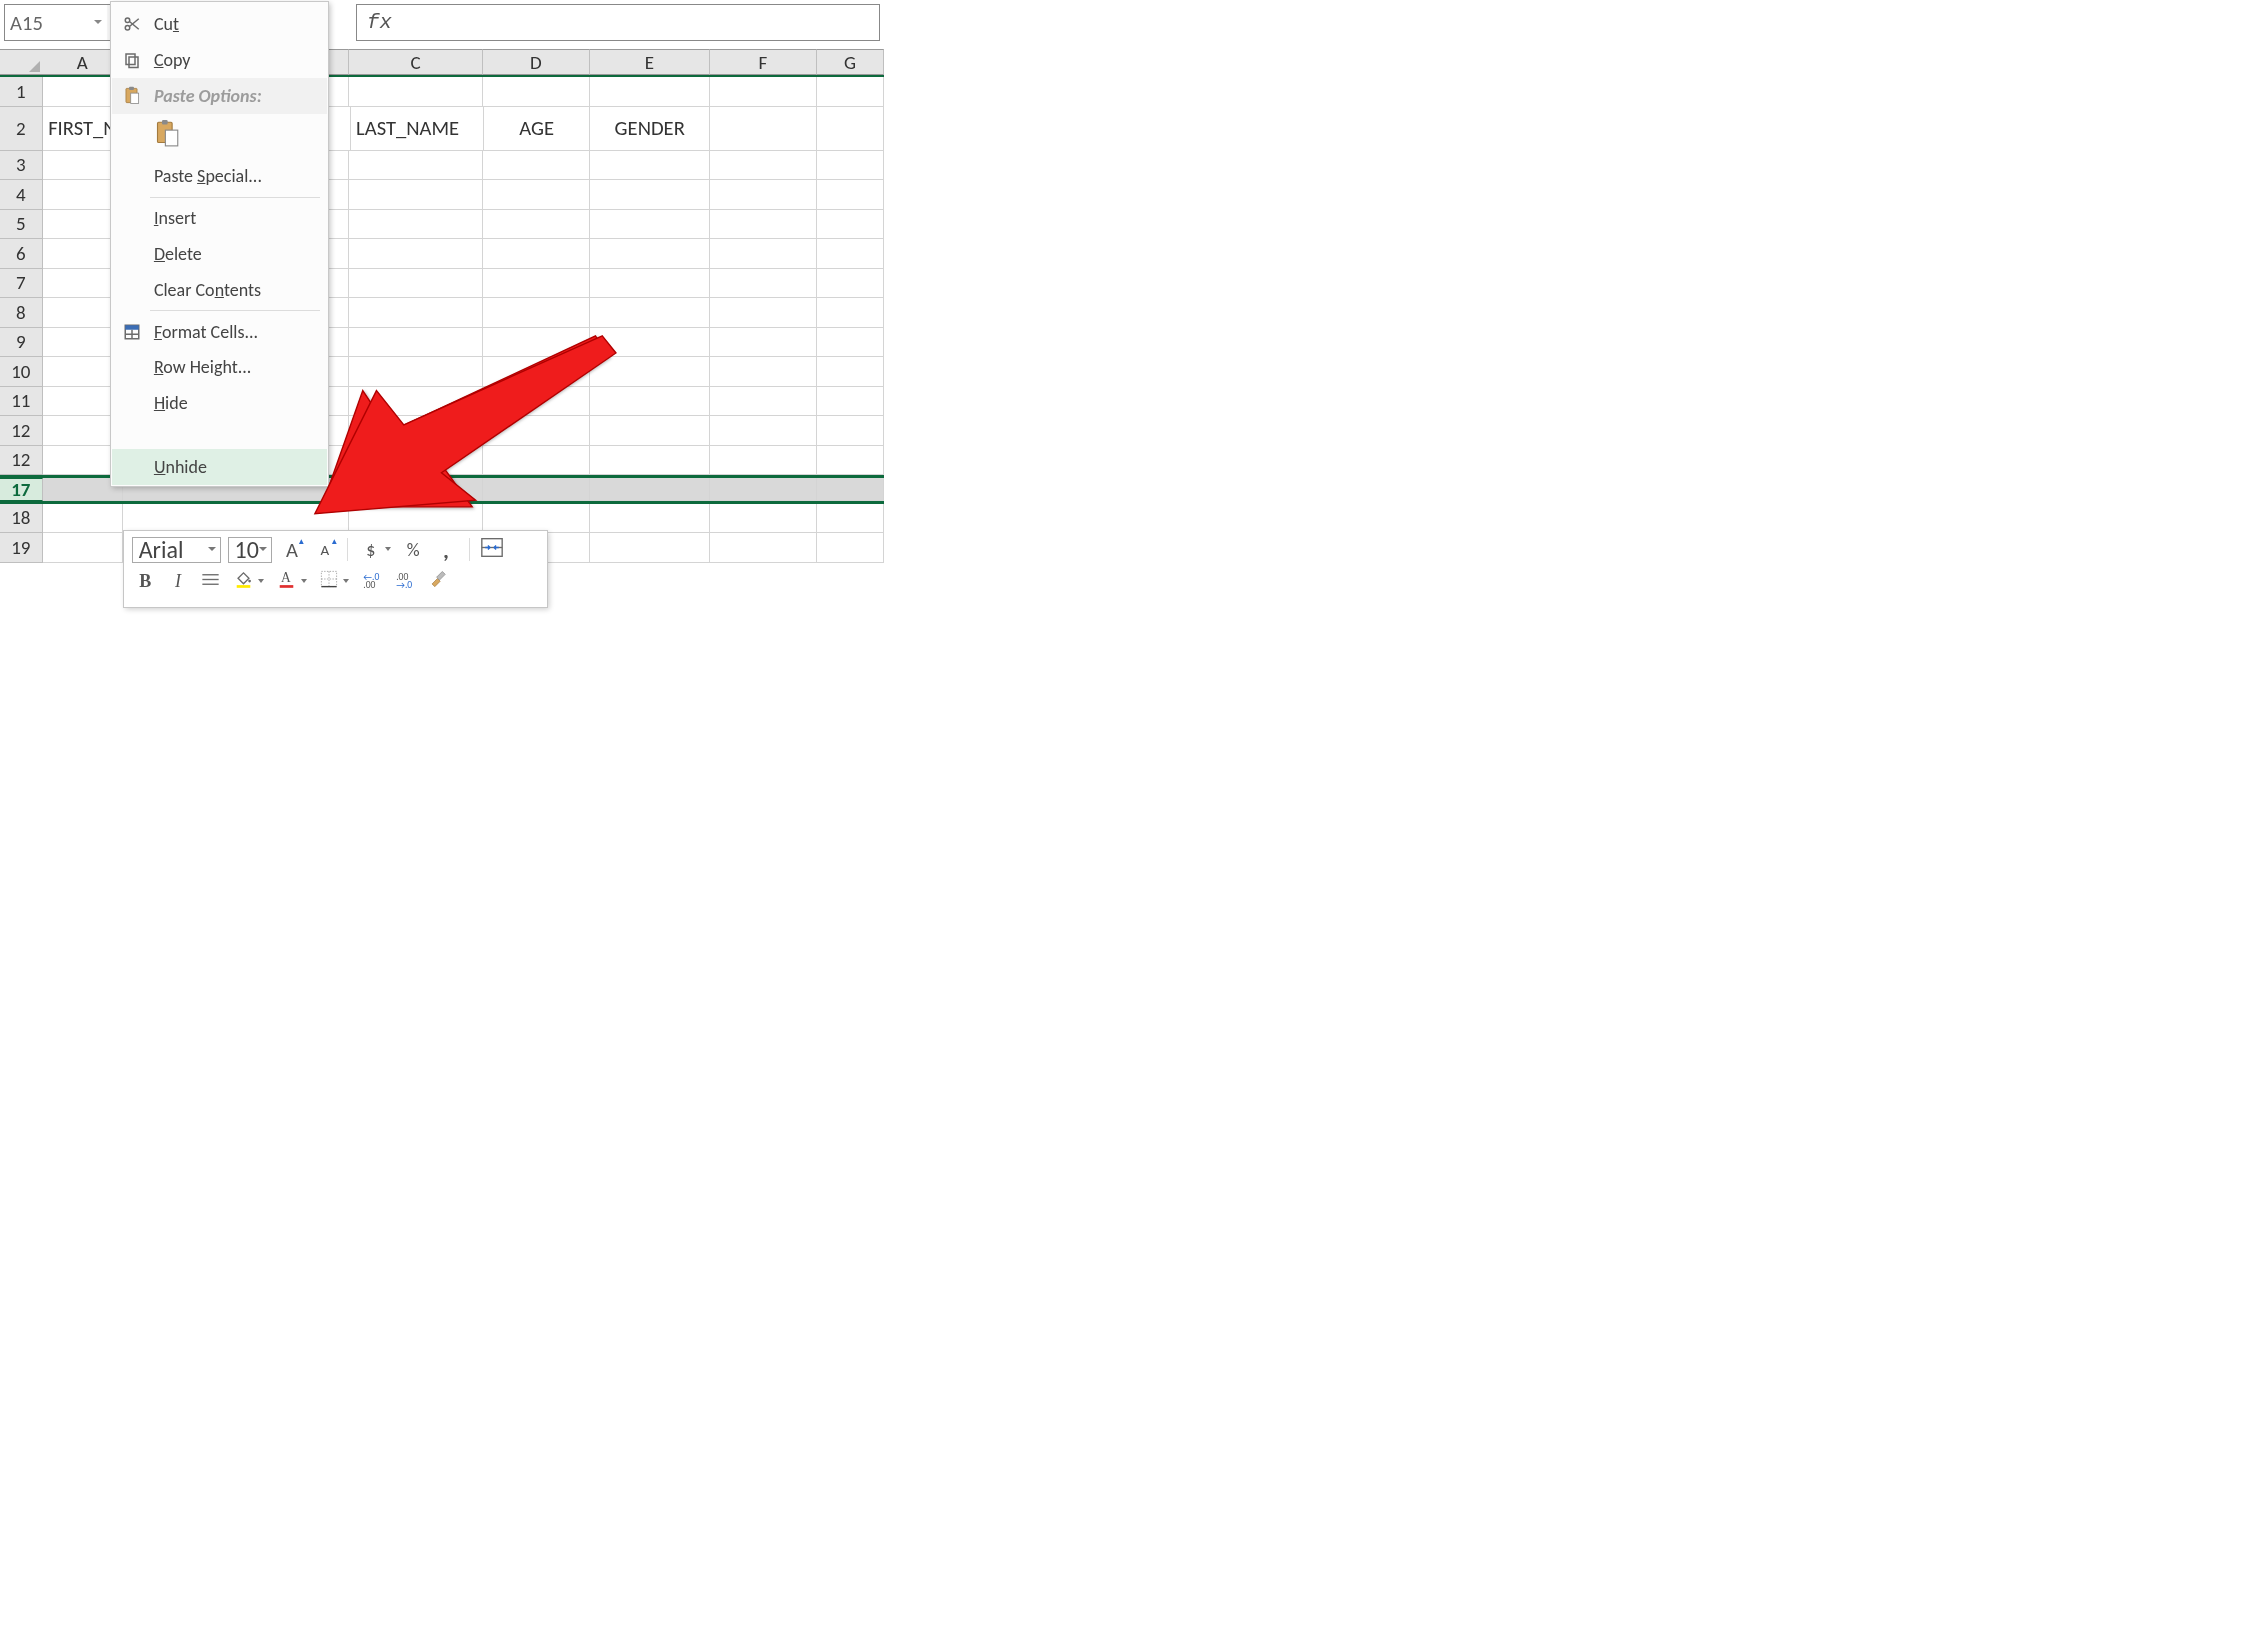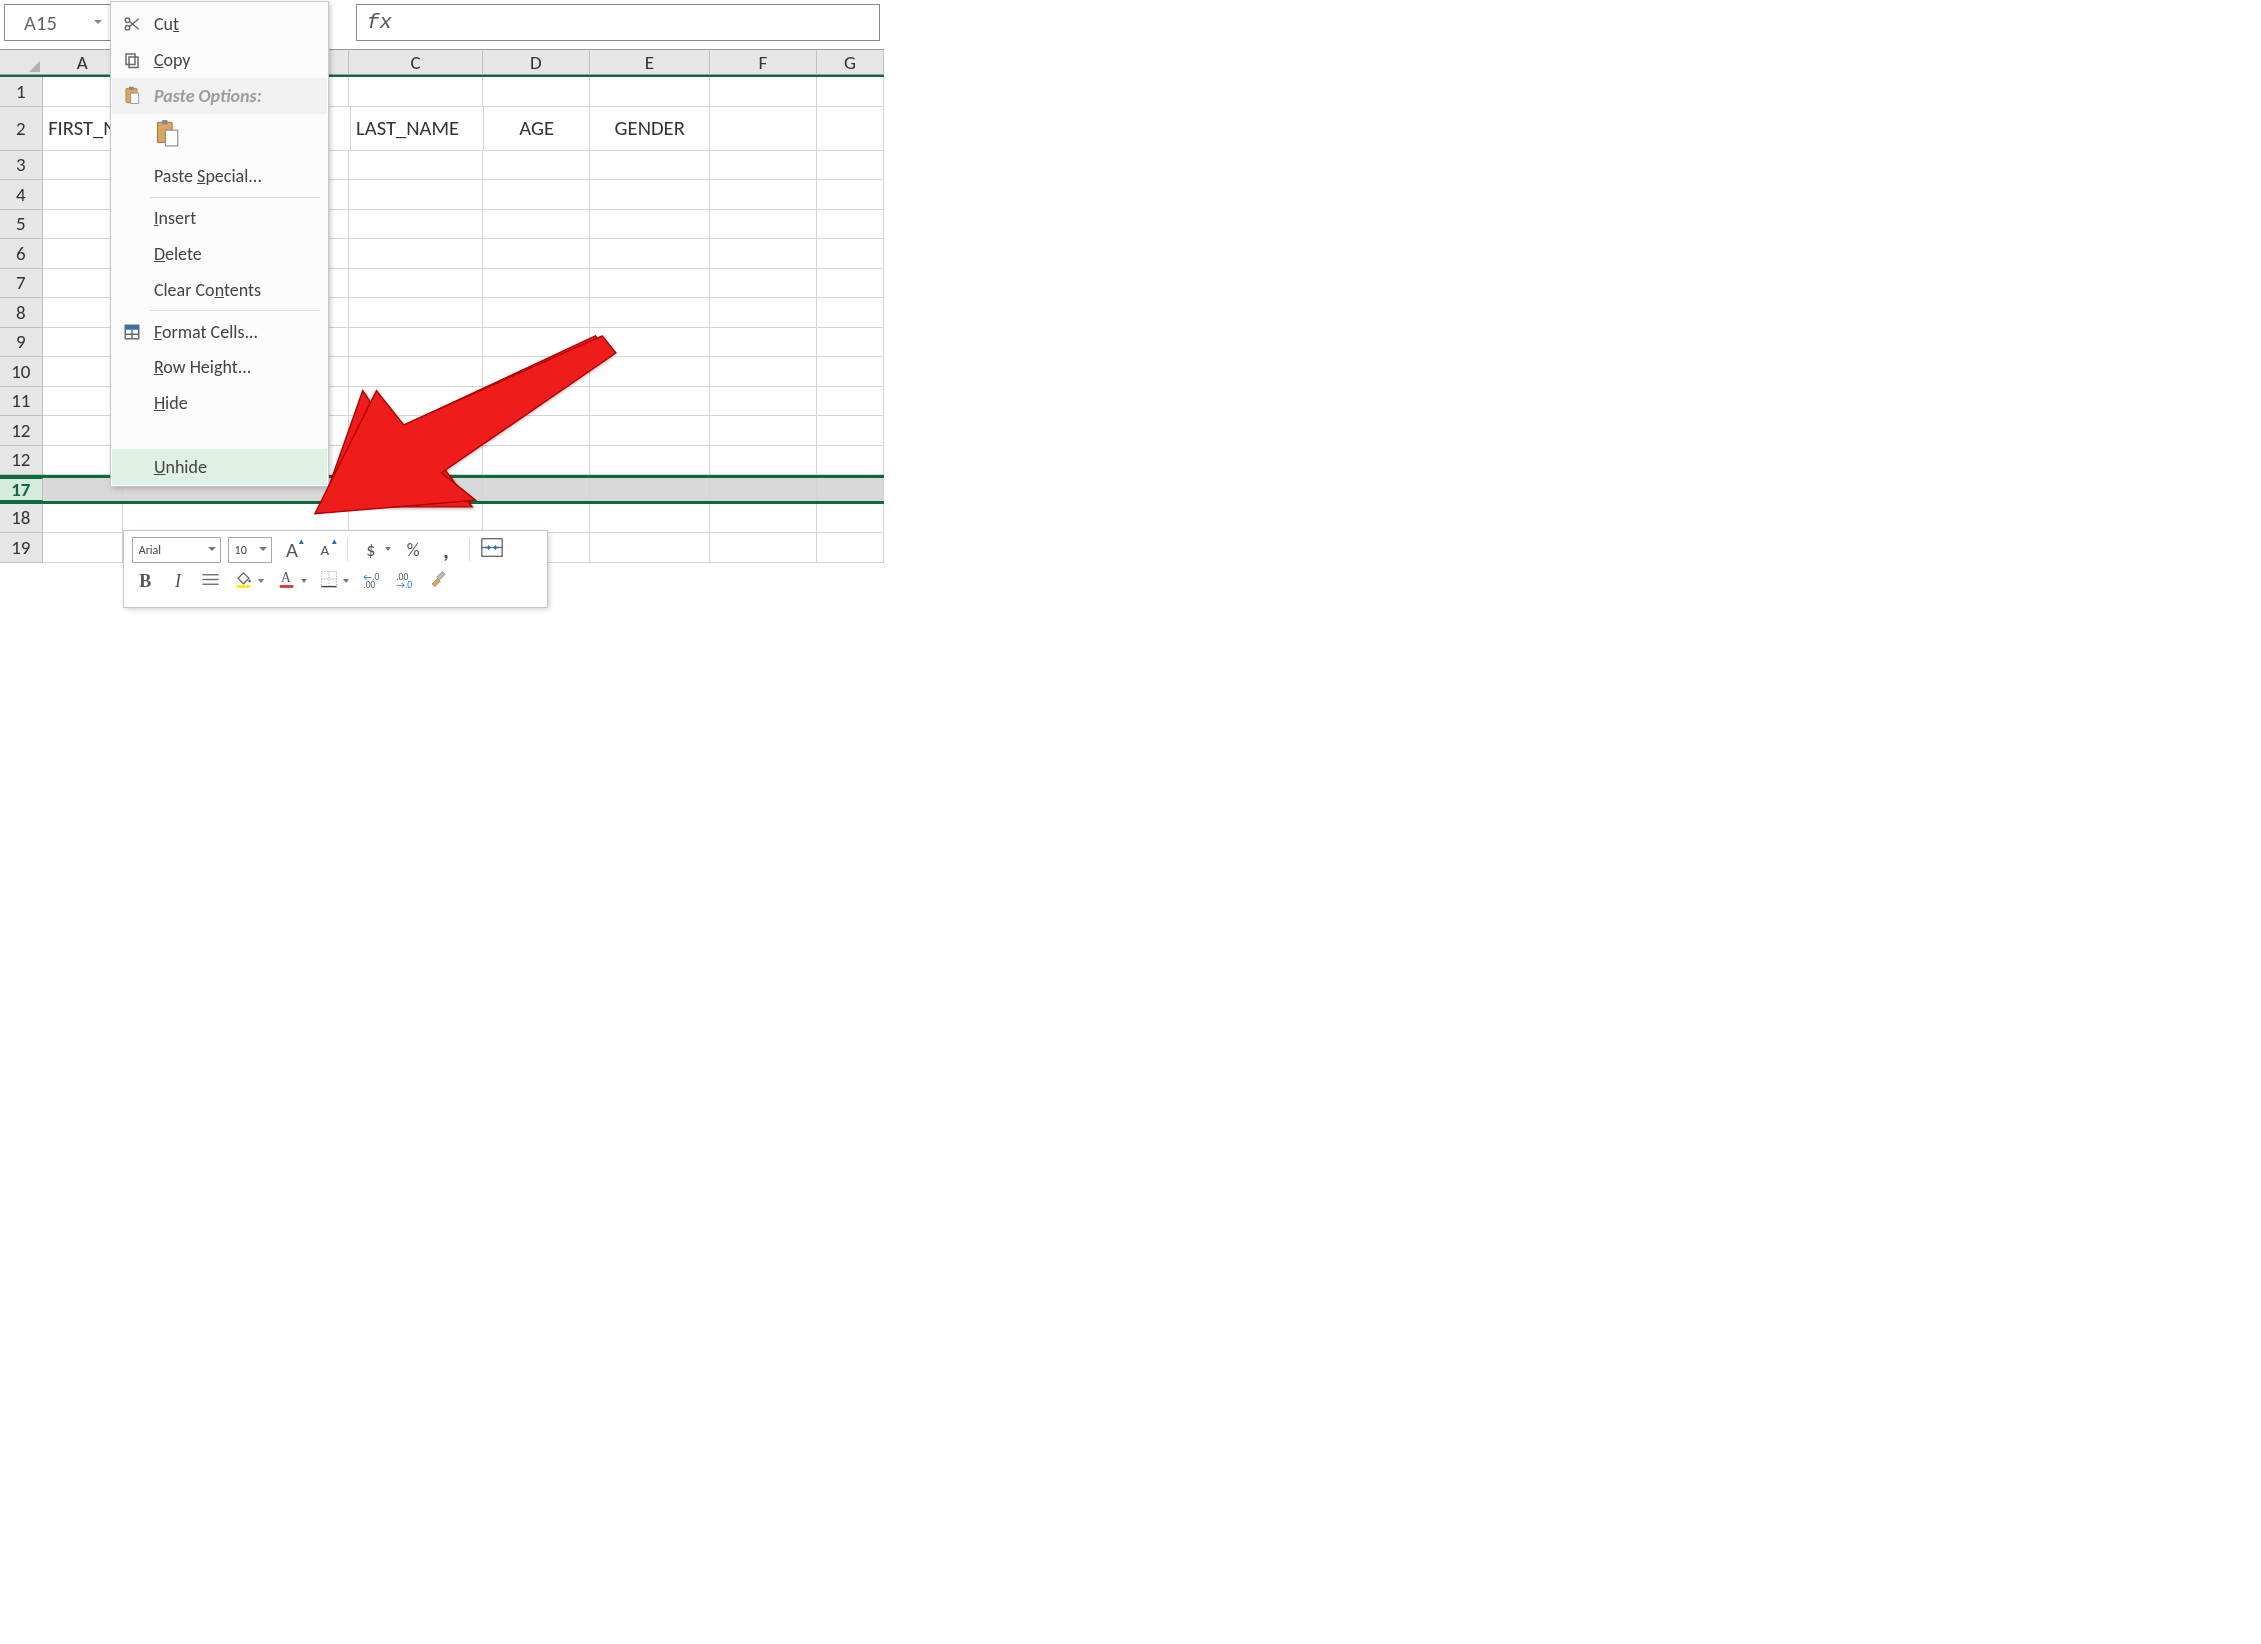--- a/index.html
+++ b/index.html
@@ -24,21 +24,21 @@
   }
   .name-box, .fx-box {
     border: 0.7px solid #888;
     background: #fff;
     display: flex;
     align-items: center;
     font-size: 20.6px;
   }
   .name-box {
     width: 103px;
-    padding-left: 19px;
+    padding-left: 5px;
     color: #666;
     border-right: none;
     position: relative;
   }
   .name-box::after{
     content:"";
     position:absolute; right:5.5px; top:50%; margin-top:-2.1px;
     border-left:4.1px solid transparent;
     border-right:4.1px solid transparent;
     border-top:4.8px solid #888;
@@ -210,21 +210,21 @@
     box-shadow:2.1px 2.1px 5.5px rgba(0,0,0,.2);
     padding:5.5px 8.2px;
     z-index:40;
     display:flex;
     flex-direction:column;
     gap:5.5px;
   }
   .mt-row{display:flex;align-items:center;gap:6.9px;}
   .mt-combo{
     border:0.7px solid #a9a9a9;height:26px;display:flex;align-items:center;
-    font-size:12px;padding:0 5.5px;color:#444;background:#fff;position:relative;
+    font-size:24px;padding:0 5.5px;color:#444;background:#fff;position:relative;
   }
   .mt-combo.font{width:89px;}
   .mt-combo.size{width:44px;}
   .mt-combo::after{
     content:"";position:absolute;right:4.1px;top:50%;margin-top:-2.1px;
     border-left:4.1px solid transparent;border-right:4.1px solid transparent;border-top:4.8px solid #777;
   }
   .mt-btn{
     height:26px;min-width:26px;display:flex;align-items:center;justify-content:center;
     font-size:18px;color:#555;border:0.7px solid transparent;position:relative;

